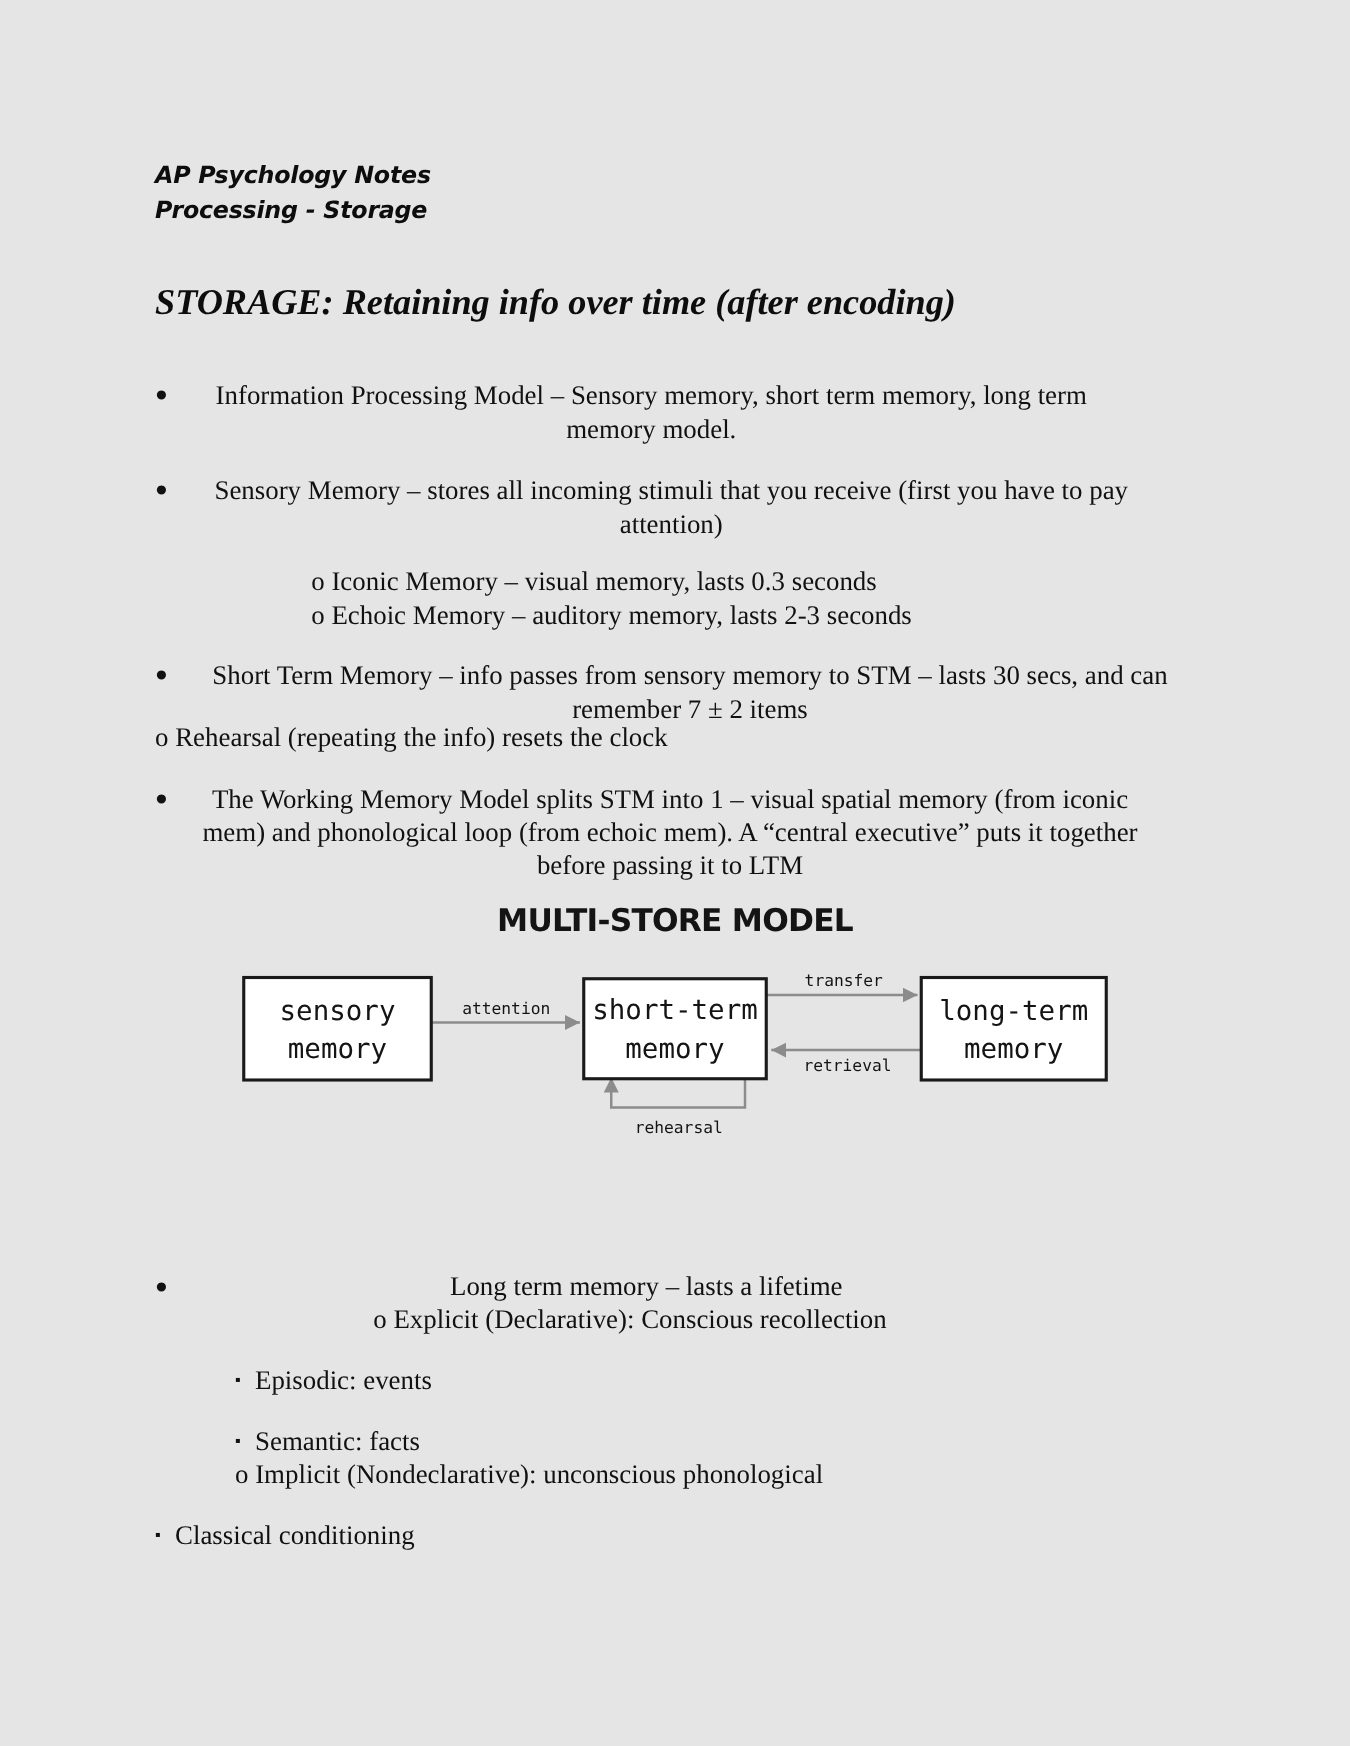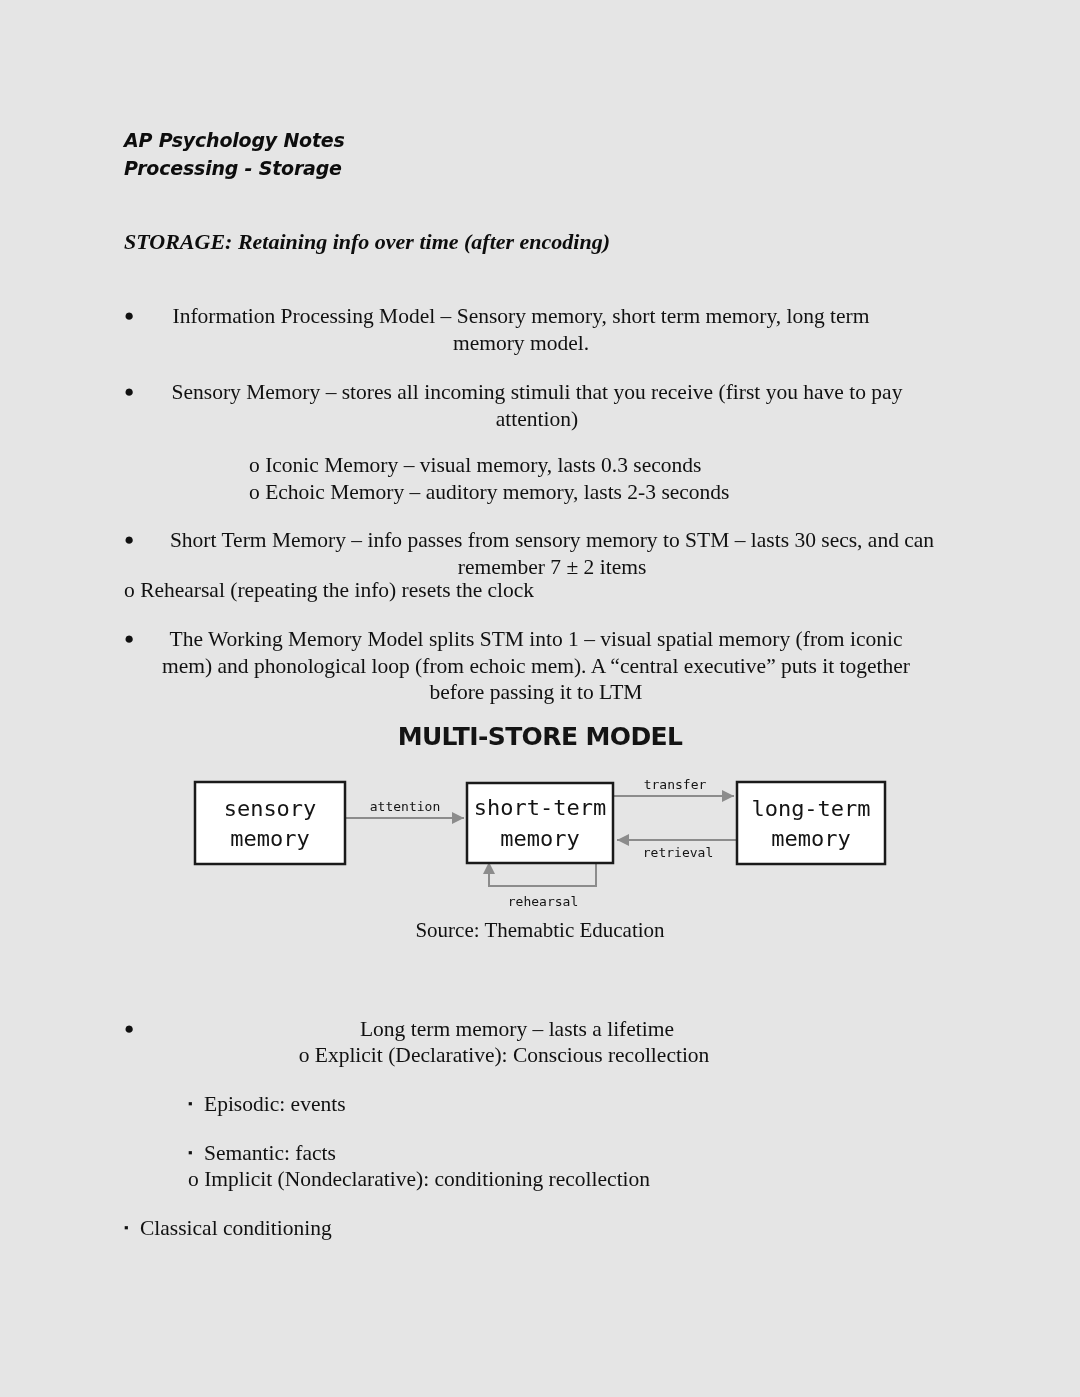--- a/index.html
+++ b/index.html
@@ -34,21 +34,21 @@
   .doc-header .line { display: block; white-space: pre; }
 
   
   .section-heading {
     position: absolute;
     left: 124px;
     top: 228px;
     font-family: "Liberation Serif", "DejaVu Serif", serif;
     font-weight: bold;
     font-style: italic;
-    font-size: 22px;
+    font-size: 29px;
     line-height: 28px;
     color: #0d0d0d;
     white-space: pre;
   }
 
   
   .block {
     position: absolute;
     font-size: 21.5px;
     line-height: 26.5px;
@@ -204,21 +204,20 @@
         <text id="t-ltm-2" x="628" y="72" text-anchor="middle" font-family="'DejaVu Sans Mono','Liberation Mono',monospace" font-size="22" fill="#141414">memory</text>
 
         <text id="t-attention" x="222" y="37" text-anchor="middle" font-family="'DejaVu Sans Mono','Liberation Mono',monospace" font-size="13" fill="#141414">attention</text>
         <text id="t-transfer" x="492" y="15" text-anchor="middle" font-family="'DejaVu Sans Mono','Liberation Mono',monospace" font-size="13" fill="#141414">transfer</text>
         <text id="t-retrieval" x="495" y="83" text-anchor="middle" font-family="'DejaVu Sans Mono','Liberation Mono',monospace" font-size="13" fill="#141414">retrieval</text>
         <text id="t-rehearsal" x="360" y="132" text-anchor="middle" font-family="'DejaVu Sans Mono','Liberation Mono',monospace" font-size="13" fill="#141414">rehearsal</text>
       </svg>
     </div>
   </div>
 
-  <div class="fig-caption">Source: Themabtic Education</div>
 
   <div class="block" style="left:124px; top:1016px; width:760px;">
     <span class="hang bul-round">
       <span class="marker">●</span>
       <span class="txt">Long term memory  – lasts a lifetime</span>
     </span>
   </div>
   <div class="block" style="left:124px; top:1042px; width:760px;text-align:center;">
     <p class="o-line">o Explicit (Declarative): Conscious recollection</p>
   </div>
@@ -231,21 +230,21 @@
   </div>
 
   <div class="block" style="left:188px; top:1140px; width:620px;">
     <span class="hang bul-sq">
       <span class="marker">▪</span>
       <span class="txt">Semantic:  facts</span>
     </span>
   </div>
 
   <div class="block" style="left:188px; top:1166px; width:700px;">
-    <p class="o-line">o Implicit (Nondeclarative): conditioning recollection</p>
+    <p class="o-line">o Implicit (Nondeclarative): unconscious phonological</p>
   </div>
 
   <div class="block" style="left:124px; top:1215px; width:620px;">
     <span class="hang bul-sq">
       <span class="marker">▪</span>
       <span class="txt">Classical conditioning</span>
     </span>
   </div>
 
 </div>

